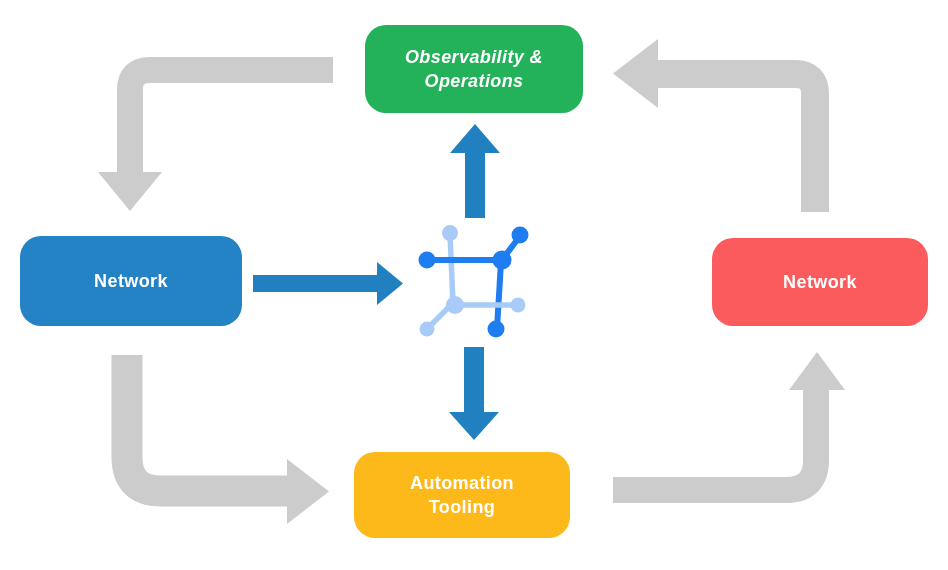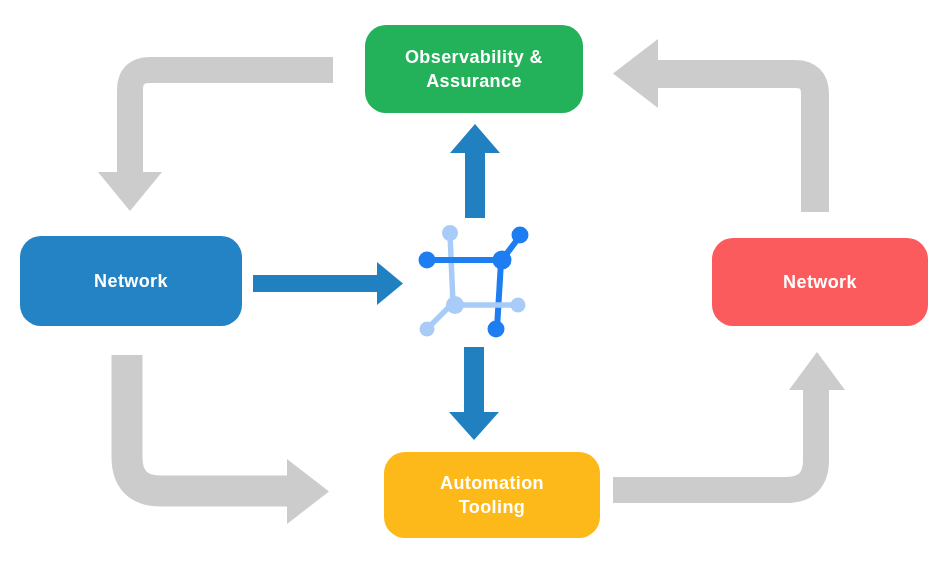--- a/index.html
+++ b/index.html
@@ -28,24 +28,24 @@
     align-items: center;
     justify-content: center;
     text-align: center;
     color: #ffffff;
     font-size: 18px;
     font-weight: 600;
     letter-spacing: 0.4px;
     line-height: 24px;
   }
   .node-box span { display: block; }
-  .box-observability { left: 365px; top: 25px;  width: 218px; height: 88px; }
+  .box-observability { left: 365px; top: 25px;  width: 218px; height: 88px; font-style: italic; }
   .box-operations    { left: 20px;  top: 236px; width: 222px; height: 90px; }
   .box-infrastructure{ left: 712px; top: 238px; width: 216px; height: 88px; }
-  .box-automation    { left: 384px; top: 452px; width: 216px; height: 86px; }
+  .box-automation    { left: 354px; top: 452px; width: 216px; height: 86px; }
 </style>
 </head>
 <body>
 
 <div class="stage">
 
   <svg class="layer" width="948" height="570" viewBox="0 0 948 570">
 
     <g>
       <path d="M 333 70 L 150 70 Q 130 70 130 90 L 130 174" fill="none" stroke-width="26" stroke="#CCCCCC"></path>
@@ -93,21 +93,21 @@
       <g>
         <path d="M 455 305 L 518 305" fill="none" stroke-width="5.5" stroke="#A9CBF8"></path>
         <circle cx="455" cy="305" r="9" fill="#A9CBF8"></circle>
         <circle cx="518" cy="305" r="7.5" fill="#A9CBF8"></circle>
       </g>
     </g>
   </svg>
 
   <div class="node-box box-observability" style="background-color: rgb(35, 177, 89);">
     <span>Observability &amp;</span>
-    <span>Assurance</span>
+    <span>Operations</span>
   </div>
 
   <div class="node-box box-operations" style="background-color: rgb(35, 131, 196);">
     <span>Network</span>
   </div>
 
   <div class="node-box box-infrastructure" style="background-color: rgb(252, 91, 94);">
     <span>Network</span>
   </div>
 

